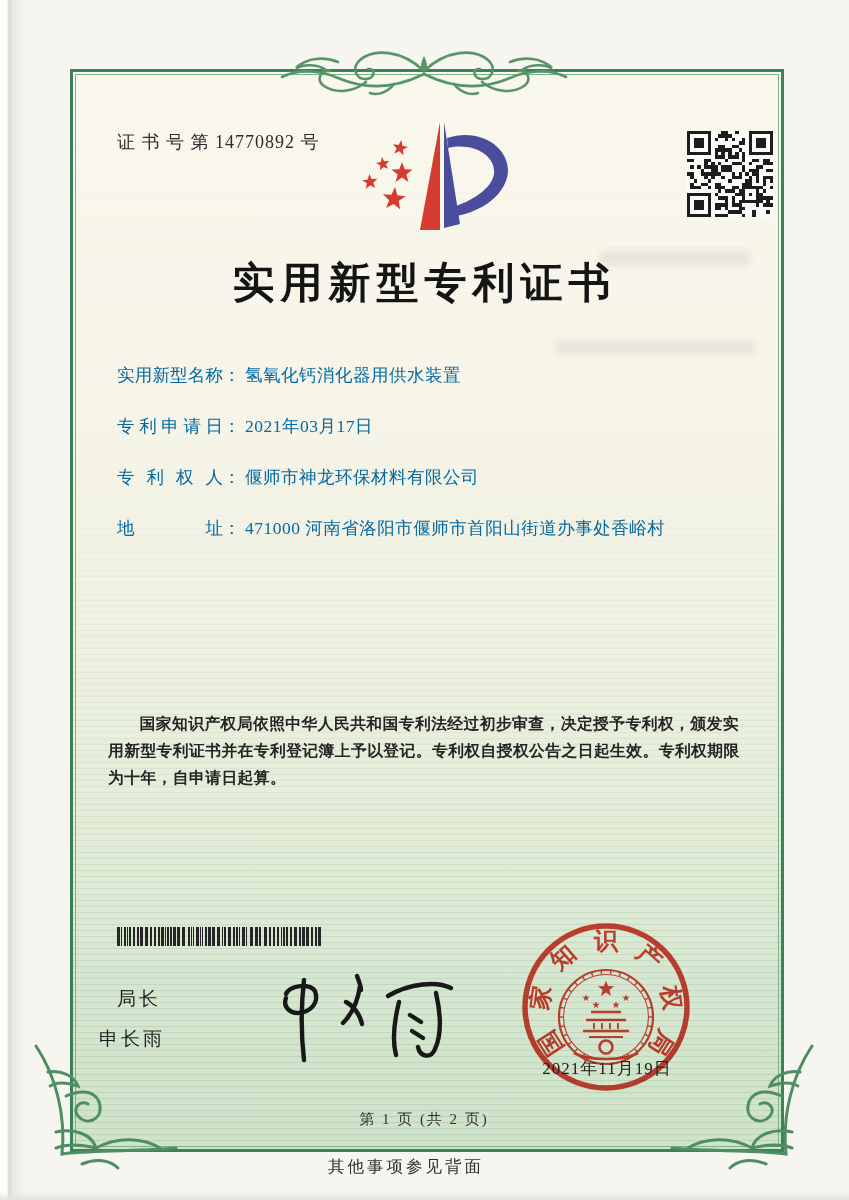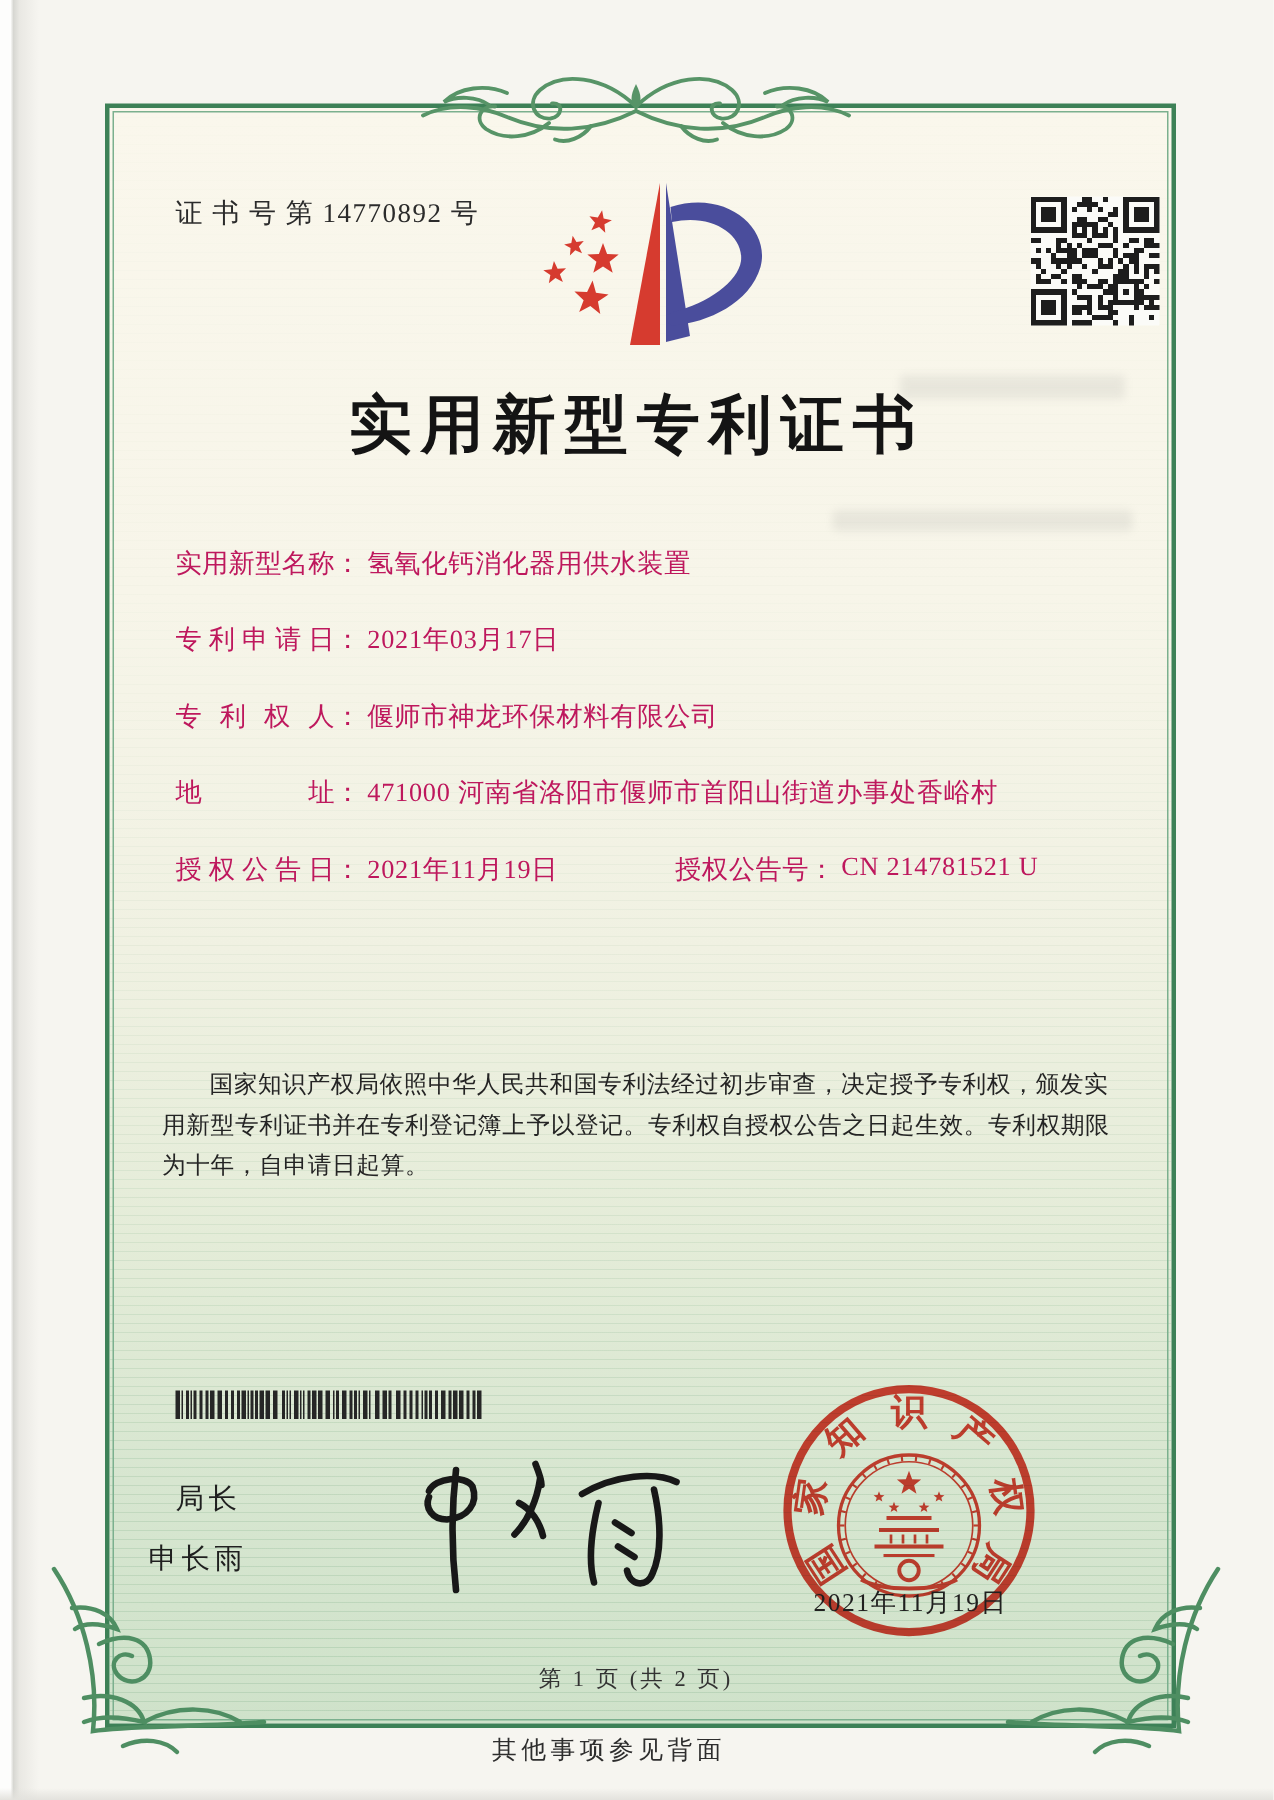--- a/index.html
+++ b/index.html
@@ -22,28 +22,28 @@
   .waves{position:absolute;inset:0;
     background:repeating-linear-gradient(180deg,rgba(96,156,112,.20) 0 1px,rgba(96,156,112,0) 1px 6px);
     -webkit-mask-image:linear-gradient(180deg,rgba(0,0,0,.05) 0%,rgba(0,0,0,.12) 35%,rgba(0,0,0,.45) 62%,rgba(0,0,0,.85) 82%,#000 100%);
     mask-image:linear-gradient(180deg,rgba(0,0,0,.05) 0%,rgba(0,0,0,.12) 35%,rgba(0,0,0,.45) 62%,rgba(0,0,0,.85) 82%,#000 100%);}
   
   .cert-no{left:117px;top:130px;font-size:18px;letter-spacing:1px;color:#2b2b2b;}
   .title{left:0;width:849px;top:255px;text-align:center;font-size:42px;font-weight:bold;
     letter-spacing:6px;color:#141414;}
   
   .fields{left:117px;top:363px;width:640px;}
-  .frow{position:relative;height:51px;font-size:17.5px;color:#be185d;}
+  .frow{position:relative;height:51px;font-size:17.5px;color:#0369a1;}
   .flabel{display:inline-block;width:106px;text-align:justify;text-align-last:justify;vertical-align:top;}
   .fcolon{display:inline-block;vertical-align:top;}
   .fvalue{display:inline-block;vertical-align:top;letter-spacing:.5px;}
   .grant2{position:absolute;left:333px;top:0;}
   
   .bodytext{left:108px;top:710px;width:644px;font-size:15.8px;line-height:27px;color:#242424;letter-spacing:.4px;}
-  .bodytext p{margin:0;text-indent:2em;}
+  .bodytext p{margin:0;text-indent:2em;font-weight:bold;}
   
   .barcode{left:117px;top:927px;width:214px;height:19px;display:flex;align-items:stretch;}
   .barcode span{display:block;height:100%;}
   
   .signer-title{left:117px;top:986px;font-size:19px;letter-spacing:3px;}
   .signer-name{left:99px;top:1026px;font-size:19px;letter-spacing:3px;}
   
   .page-footer{left:70px;width:708px;top:1110px;text-align:center;font-size:15px;letter-spacing:2px;color:#333;}
   .back-note{left:0;width:812px;top:1156px;text-align:center;font-size:16.5px;letter-spacing:3px;color:#2d2d2d;}
   
@@ -433,28 +433,20 @@
     <span class="fvalue">2021年03月17日</span>
   </div>
   <div class="frow">
     <span class="flabel">专利权人</span><span class="fcolon">：</span>
     <span class="fvalue">偃师市神龙环保材料有限公司</span>
   </div>
   <div class="frow">
     <span class="flabel">地址</span><span class="fcolon">：</span>
     <span class="fvalue">471000 河南省洛阳市偃师市首阳山街道办事处香峪村</span>
   </div>
-  <div class="frow">
-    <span class="flabel">授权公告日</span><span class="fcolon">：</span>
-    <span class="fvalue">2021年11月19日</span>
-    <span class="grant2">
-      <span class="flabel" style="width:89px;">授权公告号</span><span class="fcolon">：</span>
-      <span class="fvalue">CN 214781521 U</span>
-    </span>
-  </div>
 </div>
 
 <div class="abs bodytext">
   <p>国家知识产权局依照中华人民共和国专利法经过初步审查，决定授予专利权，颁发实用新型专利证书并在专利登记簿上予以登记。专利权自授权公告之日起生效。专利权期限为十年，自申请日起算。</p>
 </div>
 
 <div class="abs barcode" id="barcode">
     <span style="width: 3px; margin-right: 1px; background: rgb(38, 38, 38);"></span>
     <span style="width: 1px; margin-right: 2px; background: rgb(38, 38, 38);"></span>
     <span style="width: 2px; margin-right: 1px; background: rgb(38, 38, 38);"></span>

